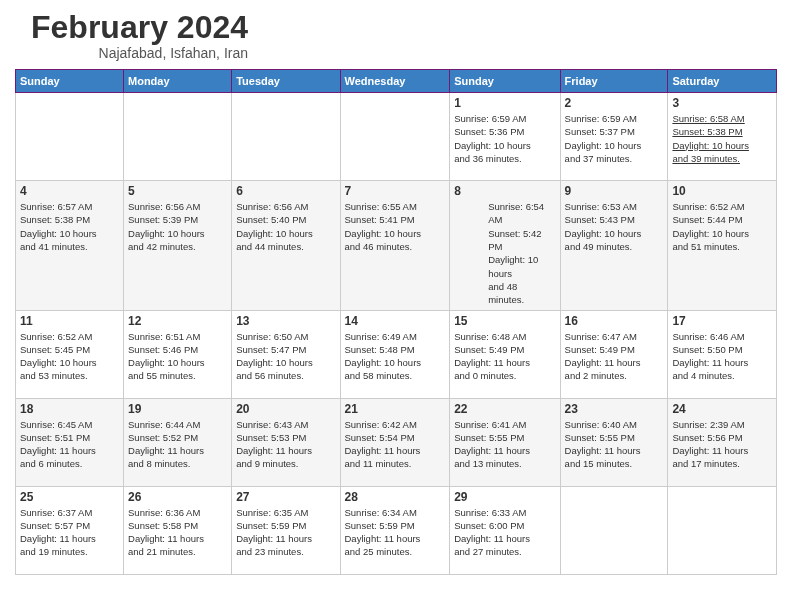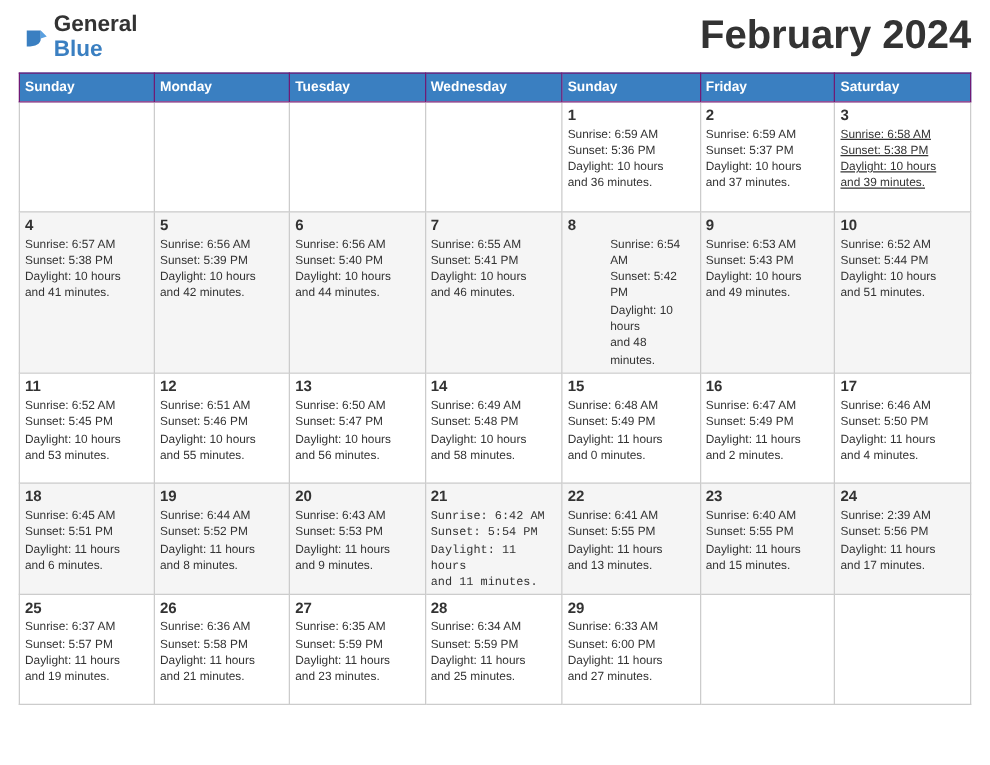--- a/index.html
+++ b/index.html
@@ -89,32 +89,23 @@
     }
     .empty-cell {
       background: #fff !important;
     }
   </style>
 </head>
 <body>
 
 <div class="page">
   <div class="header">
-    <div class="logo">
-      <svg class="logo-icon" viewBox="0 0 30 30">
-        <path d="M8 8 L22 8 L22 16 Q22 24 8 24 Z" fill="#3a7fc1"></path>
-        <path d="M22 8 L28 14 L22 16 Z" fill="#5aa0e0"></path>
-      </svg>
-      <div class="logo-text">
-        <span class="logo-general">General</span><br>
-        <span class="logo-blue">Blue</span>
-      </div>
-    </div>
     <div class="title-section">
       <div class="month-title">February 2024</div>
+      <div class="location">Najafabad, Isfahan, Iran</div>
     </div>
   </div>
 
   <table class="calendar">
     <thead>
       <tr>
       <th>Sunday</th>
           <th>Monday</th>
           <th>Tuesday</th>
           <th>Wednesday</th>
@@ -270,21 +261,21 @@
           </td>
           <td>
             <div class="day-num">20</div>
             <div class="day-info" style="white-space: pre-line;">Sunrise: 6:43 AM
 Sunset: 5:53 PM
 Daylight: 11 hours
 and 9 minutes.</div>
           </td>
           <td>
             <div class="day-num">21</div>
-            <div class="day-info" style="white-space: pre-line; font-family: Liberation Mono, monospace;">Sunrise: 6:42 AM
+            <div class="day-info" style="white-space: pre-line;">Sunrise: 6:42 AM
 Sunset: 5:54 PM
 Daylight: 11 hours
 and 11 minutes.</div>
           </td>
           <td>
             <div class="day-num">22</div>
             <div class="day-info" style="white-space: pre-line;">Sunrise: 6:41 AM
 Sunset: 5:55 PM
 Daylight: 11 hours
 and 13 minutes.</div>

